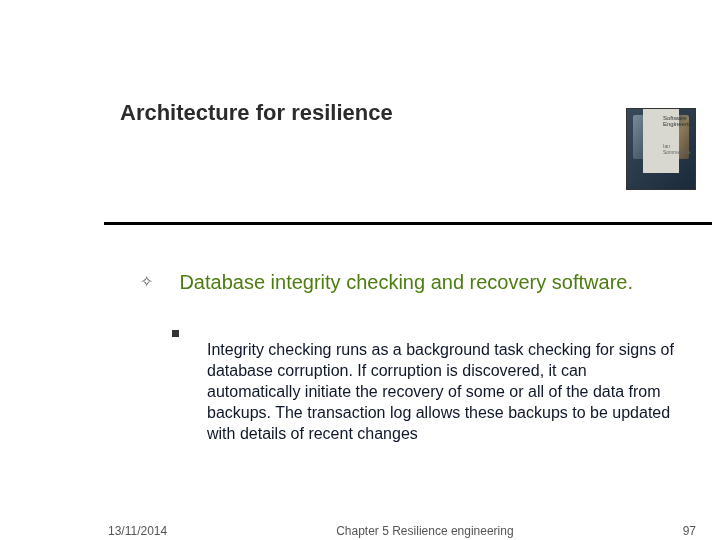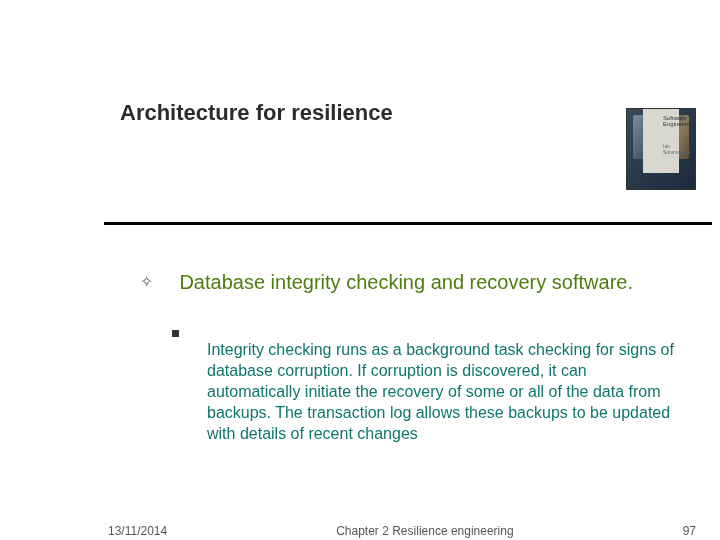--- a/index.html
+++ b/index.html
@@ -89,21 +89,21 @@
   .square-bullet {
     width: 7px;
     height: 7px;
     background: #333;
     margin-top: 7px;
     margin-right: 12px;
     flex-shrink: 0;
   }
   .sub-text {
     font-size: 16px;
-    color: #0f766e;
+    color: #0f172a;
     line-height: 21px;
   }
   .footer {
     position: absolute;
     bottom: 18px;
     left: 28px;
     right: 40px;
     display: flex;
     justify-content: space-between;
     align-items: center;
@@ -132,16 +132,16 @@
       <span class="main-text">Database integrity checking and recovery software.</span>
     </div>
     <div class="sub-item">
       <span class="square-bullet"></span>
       <span class="sub-text">Integrity checking runs as a background task checking for signs of database corruption. If corruption is discovered, it can automatically initiate the recovery of some or all of the data from backups. The transaction log allows these backups to be updated with details of recent changes</span>
     </div>
   </div>
 
   <div class="footer">
     <span>13/11/2014</span>
-    <span>Chapter 2 Resilience engineering</span>
+    <span>Chapter 5 Resilience engineering</span>
     <span>97</span>
   </div>
 </div>
 
 </body></html>

